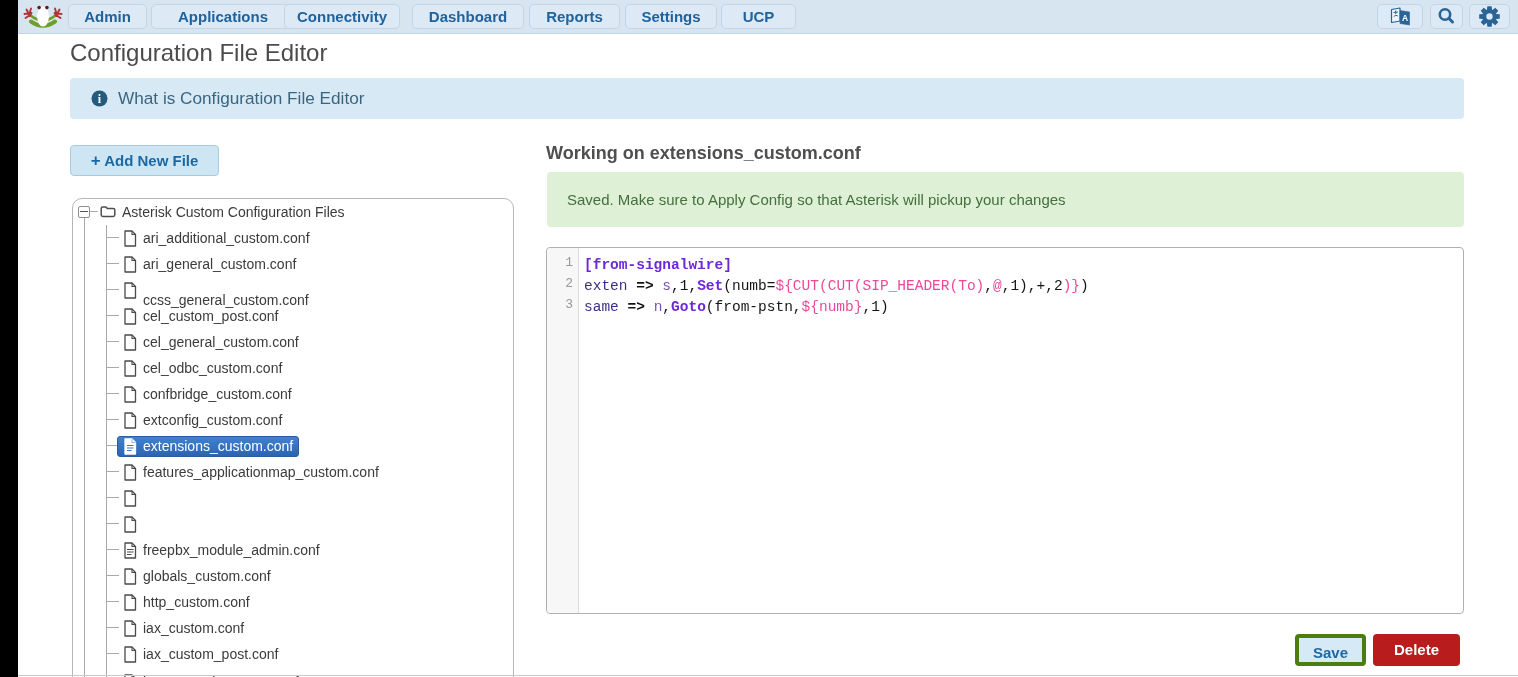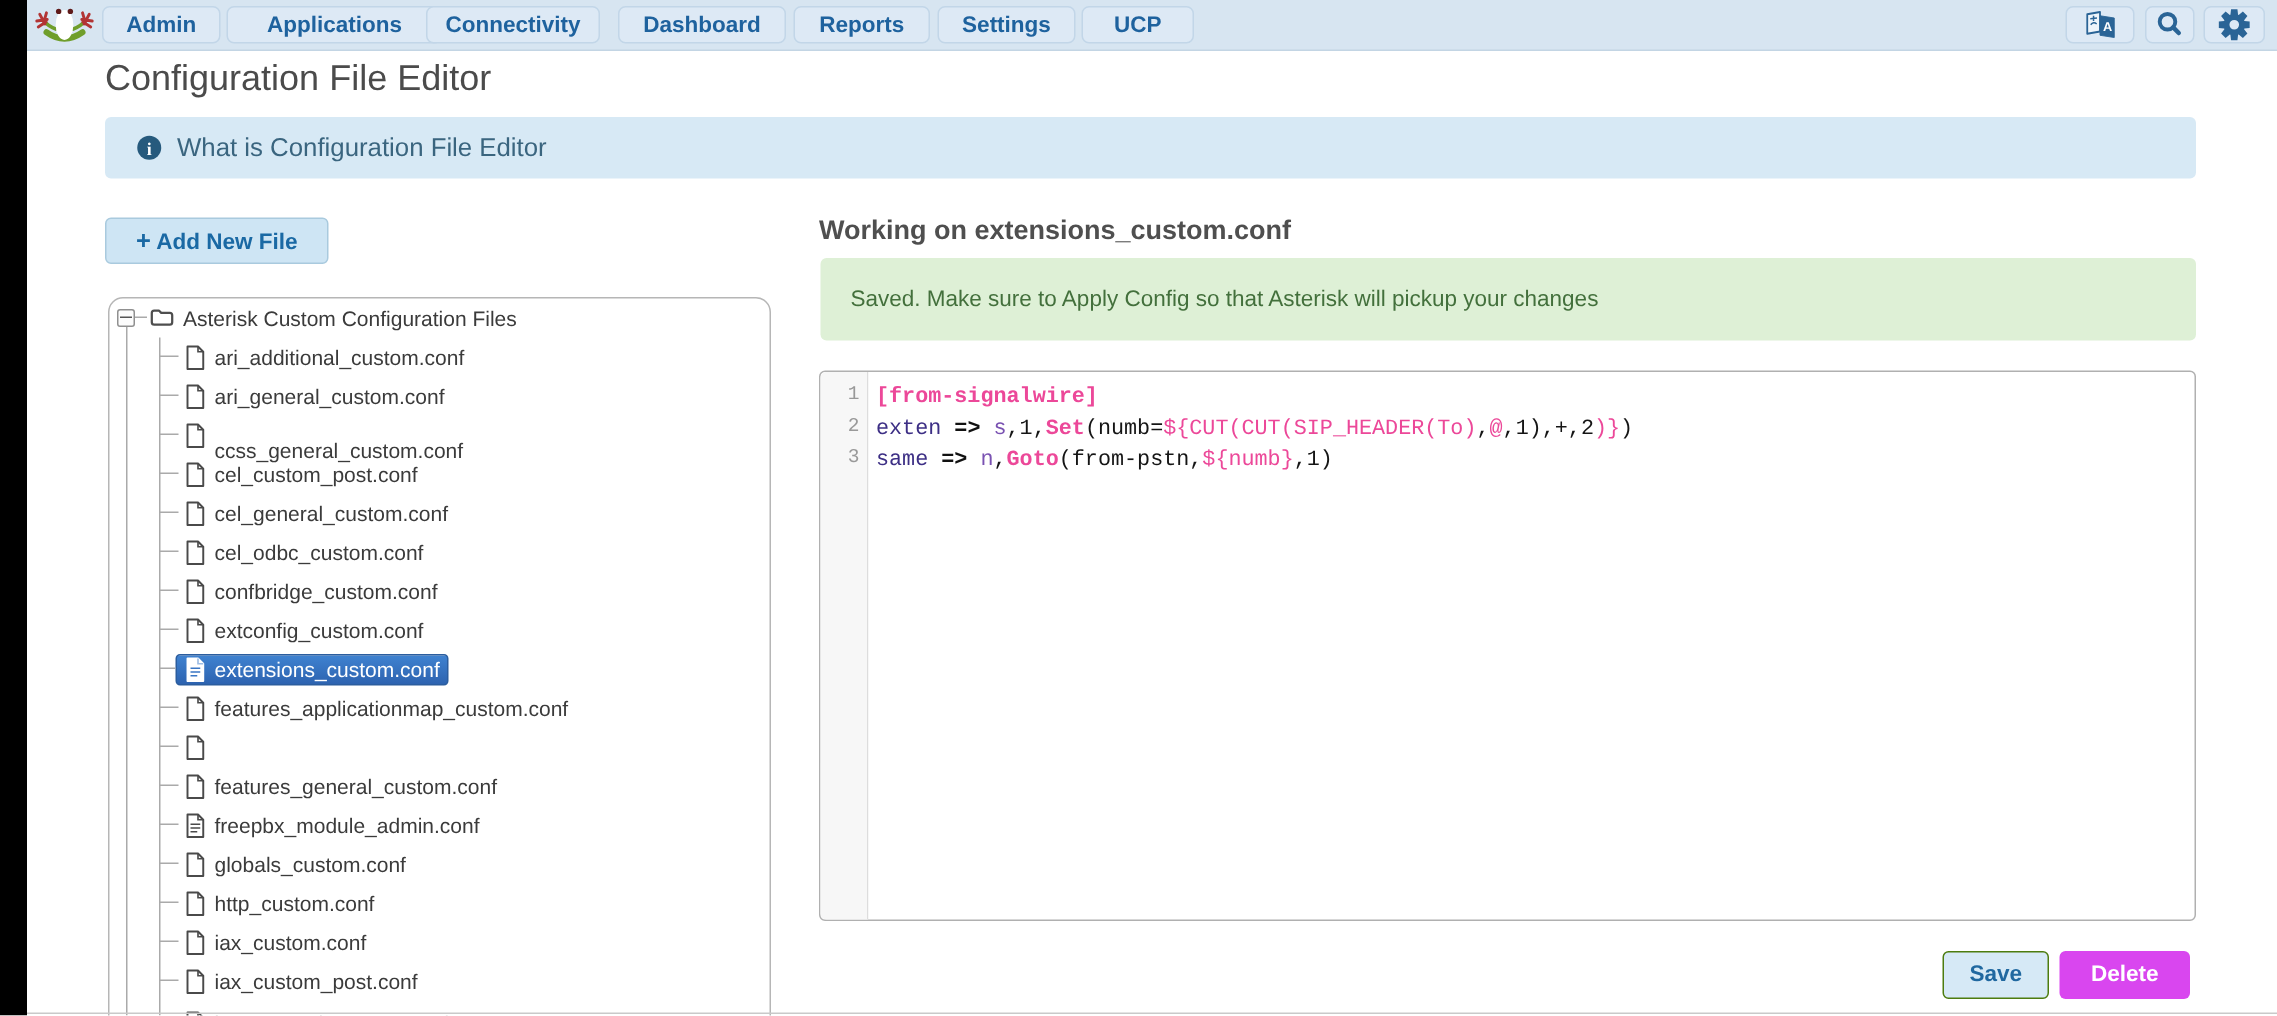--- a/index.html
+++ b/index.html
@@ -30,24 +30,24 @@
 #workh{left:546px;top:143px;font-size:18px;font-weight:bold;color:#4f4f4f}
 #alert{left:547px;top:172px;width:917px;height:55px;background:#def0d6;border-radius:4px}
 #alert span{position:absolute;left:20px;top:0;height:55px;line-height:55px;font-size:15px;color:#43703c}
 #editor{left:546px;top:247px;width:918px;height:367px;border:1px solid #b0b0b0;border-radius:4px;background:#fff}
 #gutter{position:absolute;left:0;top:0;width:32px;height:365px;background:#f7f7f7;border-right:1px solid #ddd;border-radius:4px 0 0 4px}
 .lno{position:absolute;width:26px;text-align:right;font-family:"Liberation Mono",monospace;font-size:13px;color:#999}
 .cl{position:absolute;left:37px;font-family:"Liberation Mono",monospace;font-size:14.5px;line-height:21px;color:#151515;white-space:pre}
 .kp{color:#3d2f85}
 .ak{color:#111;font-weight:bold}
 .at{color:#7a52b2}
-.kb{color:#ec4899;font-weight:bold}
+.kb{color:#6d28d9;font-weight:bold}
 .vr{color:#ec4899}
-#saveb{left:1295px;top:634px;width:71px;height:32px;line-height:30px;background:#d6e9f6;border:1px solid #4d7c0f;border-radius:4px;text-align:center;font-size:15px;font-weight:bold;color:#2068a0}
-#delb{left:1373px;top:634px;width:87px;height:32px;line-height:32px;background:#d946ef;border-radius:4px;text-align:center;font-size:15px;font-weight:bold;color:#fff}
+#saveb{left:1295px;top:634px;width:71px;height:32px;line-height:30px;background:#d6e9f6;border:4px solid #4d7c0f;border-radius:4px;text-align:center;font-size:15px;font-weight:bold;color:#2068a0}
+#delb{left:1373px;top:634px;width:87px;height:32px;line-height:32px;background:#b91c1c;border-radius:4px;text-align:center;font-size:15px;font-weight:bold;color:#fff}
 #fline{left:18px;top:675px;width:1500px;height:1px;background:#c9c9c9}
 </style>
 </head>
 <body>
 <svg width="0" height="0" style="position:absolute">
 <defs>
 <symbol id="fplain" viewBox="0 0 14 17">
 <path d="M2 1 L9 1 L12.5 4.5 L12.5 16 L2 16 Z" fill="#fff" stroke="#4a4a4a" stroke-width="1.3" stroke-linejoin="round"></path>
 <path d="M9 1 L9 4.5 L12.5 4.5" fill="none" stroke="#4a4a4a" stroke-width="1.1"></path>
 </symbol>
@@ -192,21 +192,20 @@
 <svg class="abs fic" style="top:464px" viewBox="0 0 14 17">
       <use href="#fplain"></use>
     </svg>
     <div class="abs trow" style="top:461px">features_applicationmap_custom.conf</div>
 <svg class="abs fic" style="top:490px" viewBox="0 0 14 17">
       <use href="#fplain"></use>
     </svg>
 <svg class="abs fic" style="top:516px" viewBox="0 0 14 17">
       <use href="#fplain"></use>
     </svg>
-    <div class="abs trow" style="top:513px">features_general_custom.conf</div>
 <svg class="abs fic" style="top:542px" viewBox="0 0 14 17">
       <use href="#flines"></use>
     </svg>
     <div class="abs trow" style="top:539px">freepbx_module_admin.conf</div>
 <svg class="abs fic" style="top:568px" viewBox="0 0 14 17">
       <use href="#fplain"></use>
     </svg>
     <div class="abs trow" style="top:565px">globals_custom.conf</div>
 <svg class="abs fic" style="top:594px" viewBox="0 0 14 17">
       <use href="#fplain"></use>

